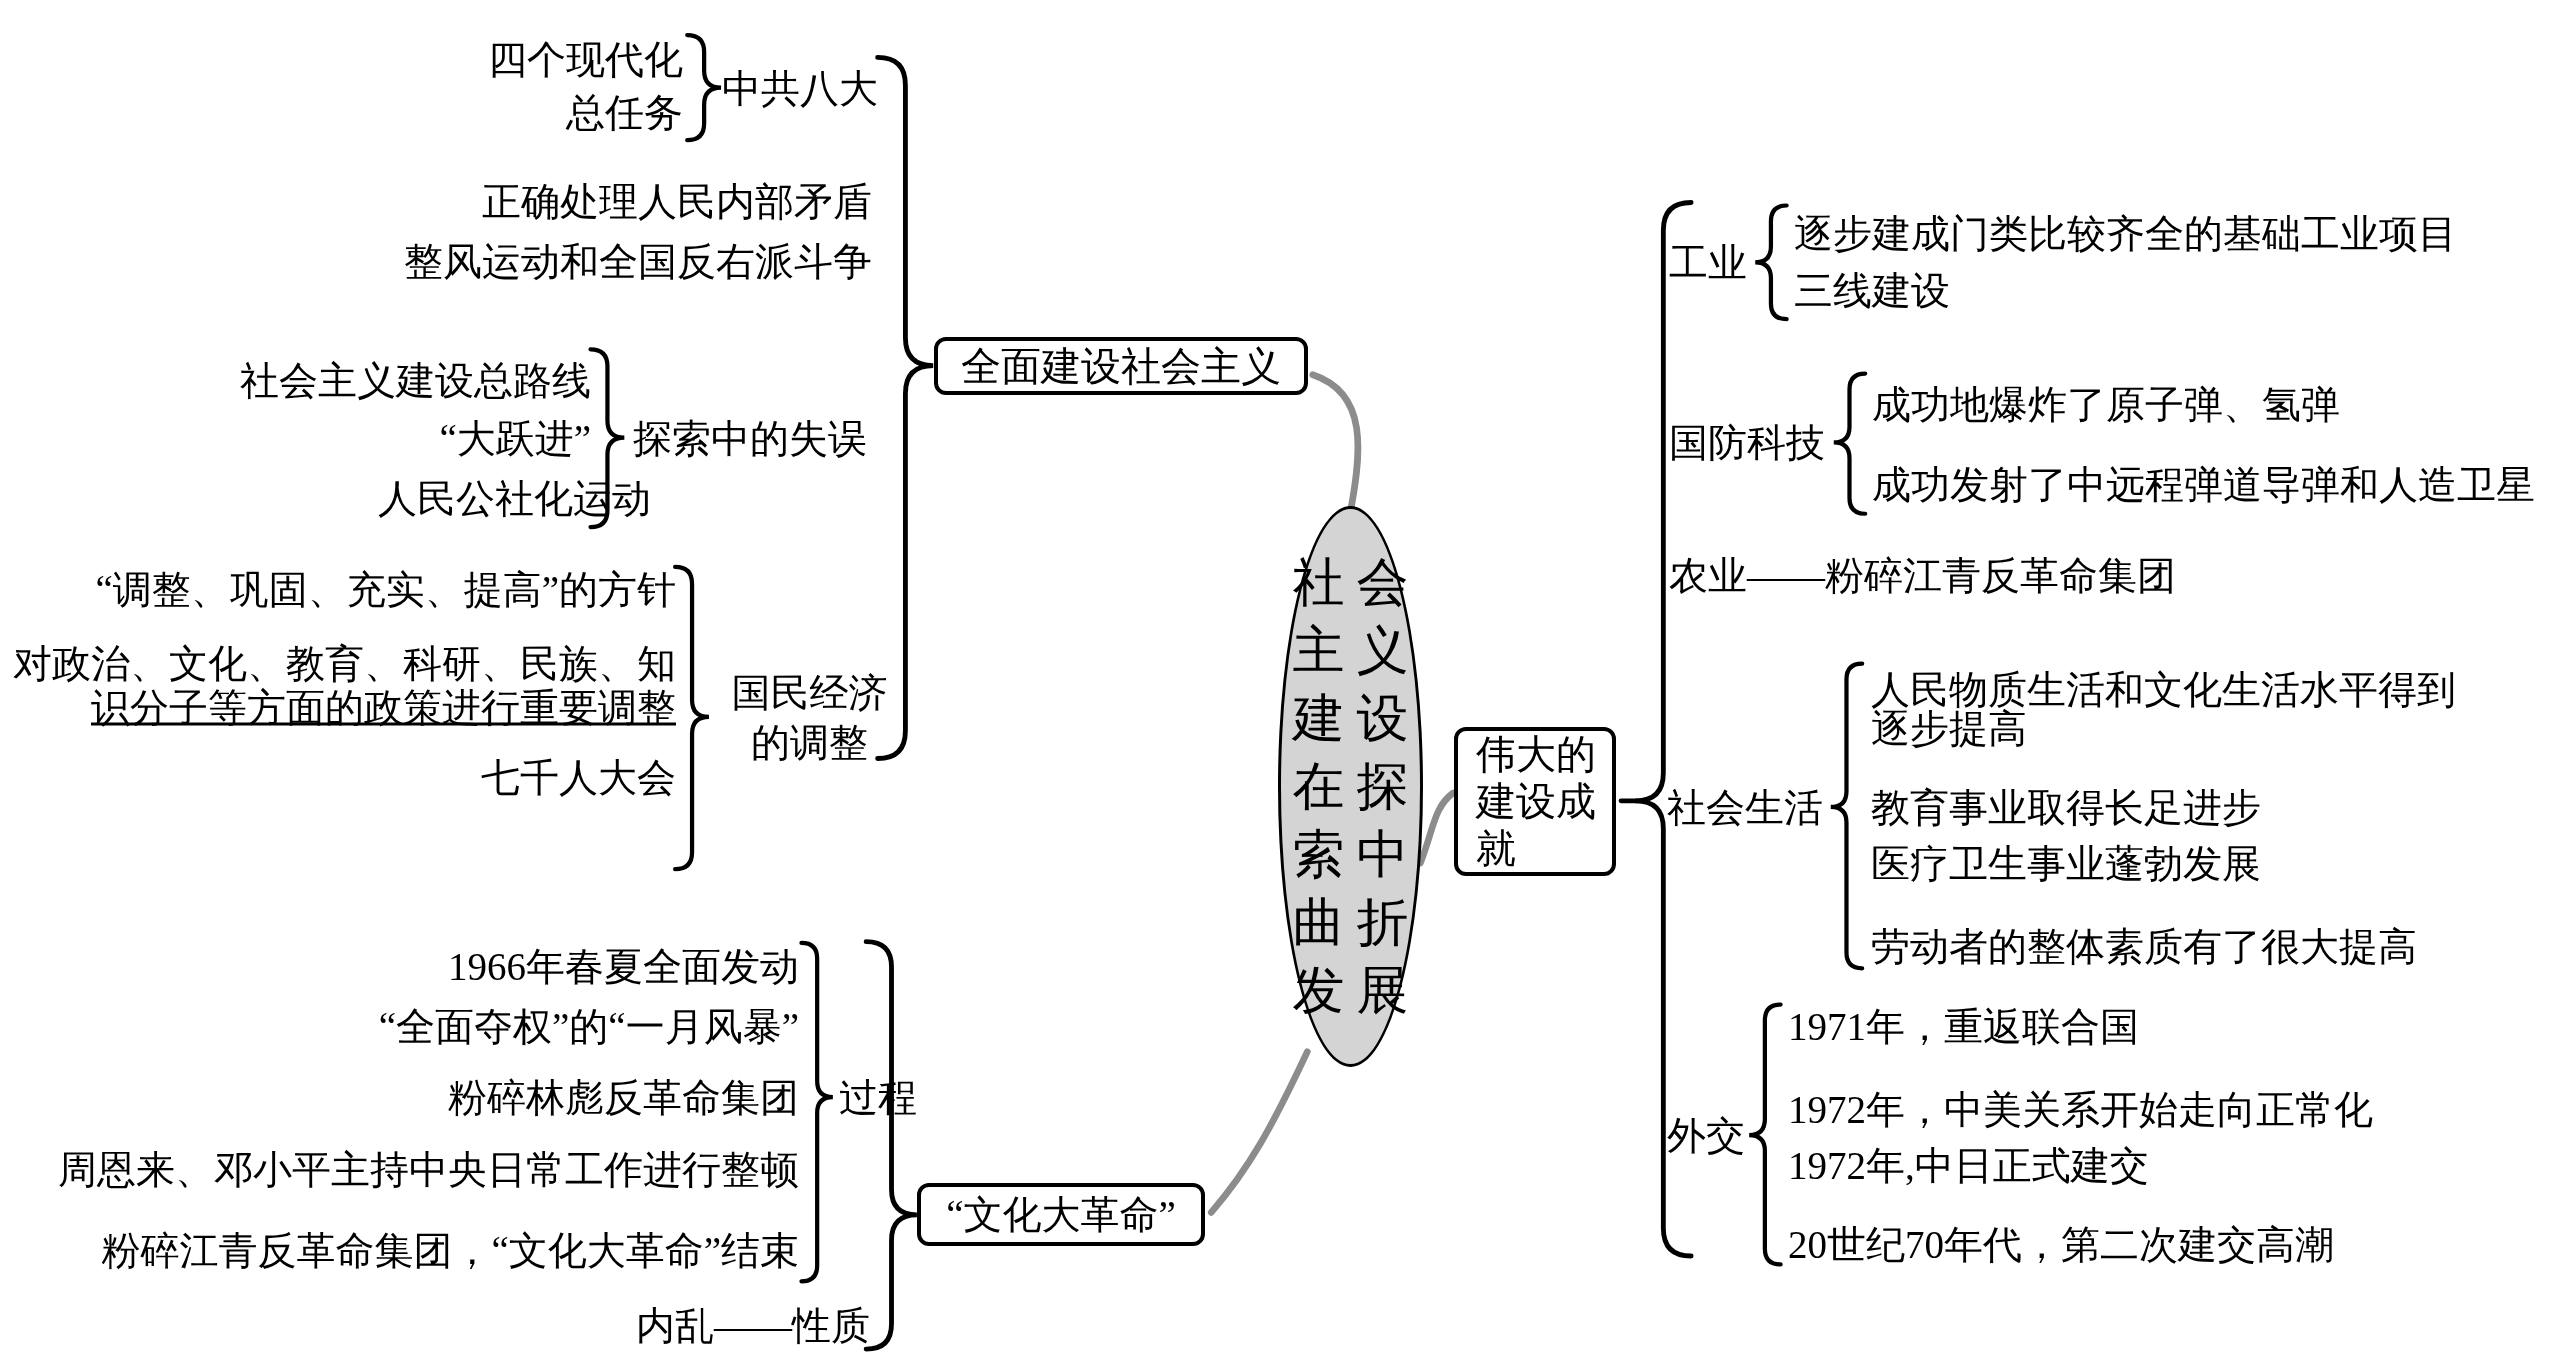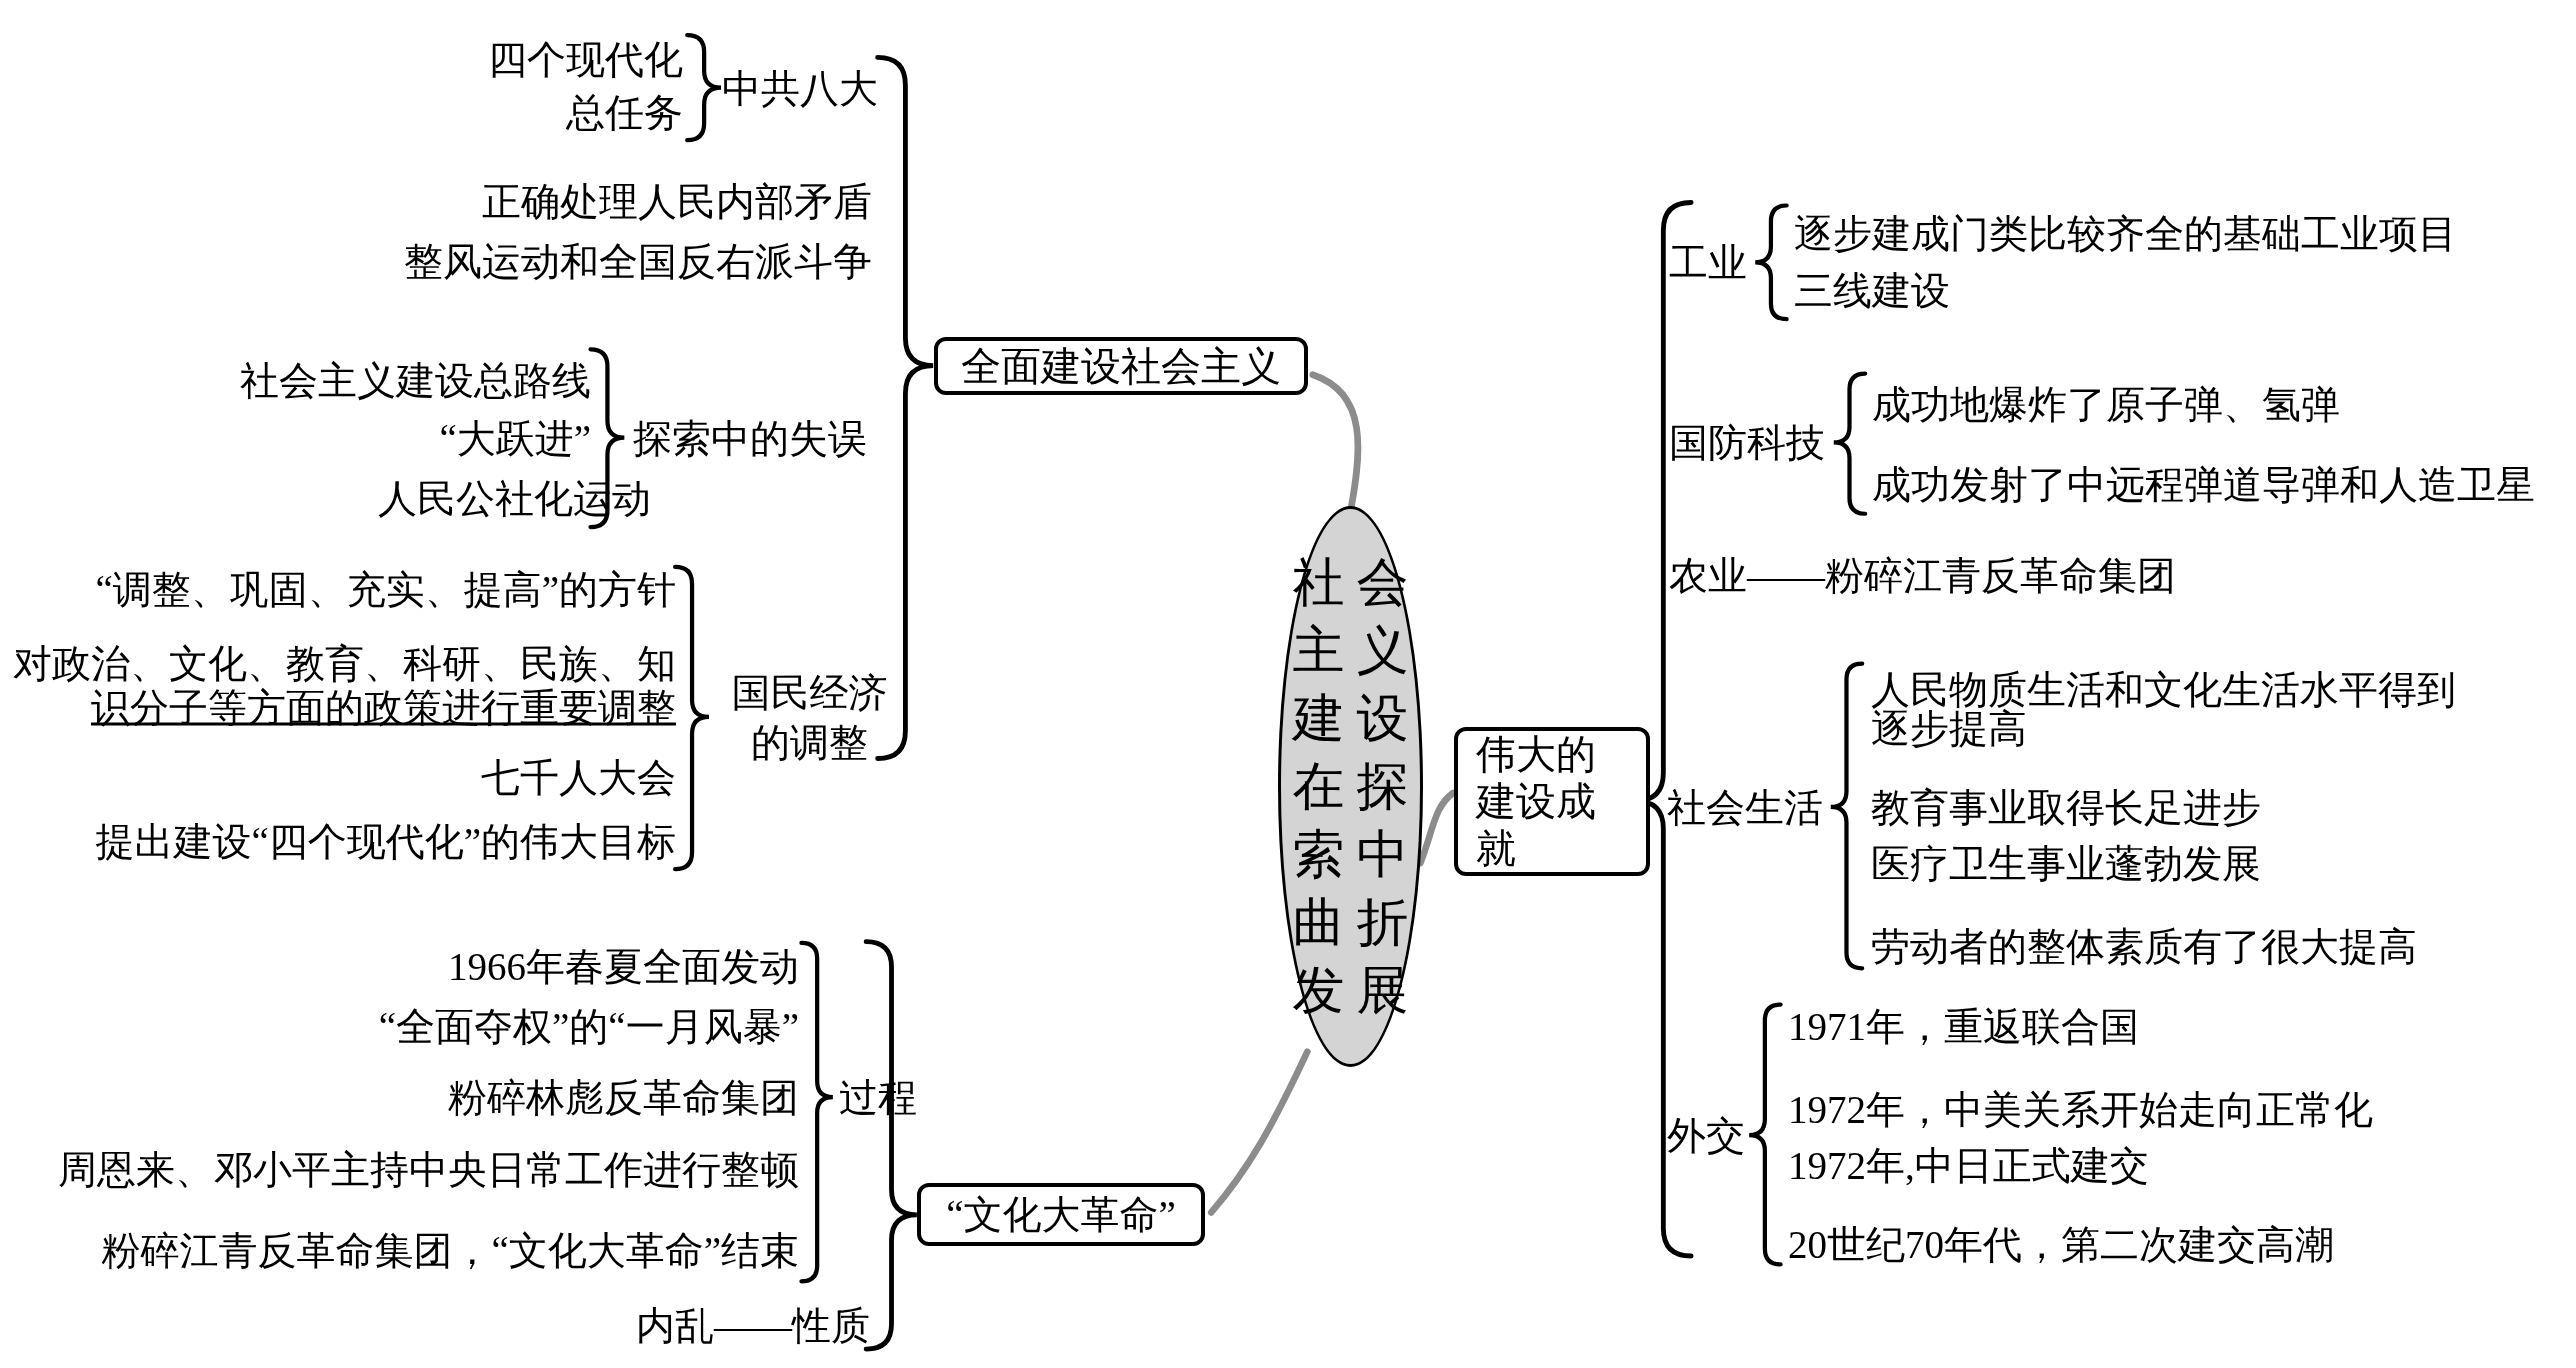--- a/index.html
+++ b/index.html
@@ -128,37 +128,36 @@
 
   <div class="t" style="right:1985px;top:380px;">社会主义建设总路线</div>
   <div class="t" style="right:1985px;top:438px;">“大跃进”</div>
   <div class="t" style="right:1925px;top:498px;">人民公社化运动</div>
   <div class="t" style="left:633px;top:438px;">探索中的失误</div>
 
   <div class="t" style="right:1900px;top:589px;">“调整、巩固、充实、提高”的方针</div>
   <div class="t" style="right:1900px;top:663px;">对政治、文化、教育、科研、民族、知</div>
   <div class="t" style="right:1900px;top:707px;text-decoration:underline;">识分子等方面的政策进行重要调整</div>
   <div class="t" style="right:1900px;top:777px;">七千人大会</div>
-  <div class="t" style="right:1900px;top:841px;">提出建设“四个现代化”的伟大目标</div>
   <div class="center-block" style="left:716px;top:668px;width:187px;">
     <div>国民经济</div>
     <div>的调整</div>
   </div>
 
   <div class="node" style="left:917px;top:1183px;width:288px;height:63px;font-size:39px;">“文化大革命”</div>
 
   <div class="t" style="right:1777px;top:966px;">1966年春夏全面发动</div>
   <div class="t" style="right:1777px;top:1026px;">“全面夺权”的“一月风暴”</div>
   <div class="t" style="right:1777px;top:1097px;">粉碎林彪反革命集团</div>
   <div class="t" style="right:1777px;top:1250px;">粉碎江青反革命集团，“文化大革命”结束</div>
   <div class="t" style="right:1777px;top:1169px;">周恩来、邓小平主持中央日常工作进行整顿</div>
   <div class="t" style="left:839px;top:1097px;">过程</div>
   <div class="t" style="right:1706px;top:1325px;">内乱——性质</div>
 
-  <div class="node" style="left:1454px;top:727px;width:196px;height:149px;">
+  <div class="node" style="left:1454px;top:727px;width:162px;height:149px;">
     <div class="node3-inner">
       <div>伟大的</div>
       <div>建设成</div>
       <div>就</div>
     </div>
   </div>
 
   <div class="t" style="left:1669px;top:262px;">工业</div>
   <div class="t" style="left:1794px;top:233px;">逐步建成门类比较齐全的基础工业项目</div>
   <div class="t" style="left:1794px;top:290px;">三线建设</div>

